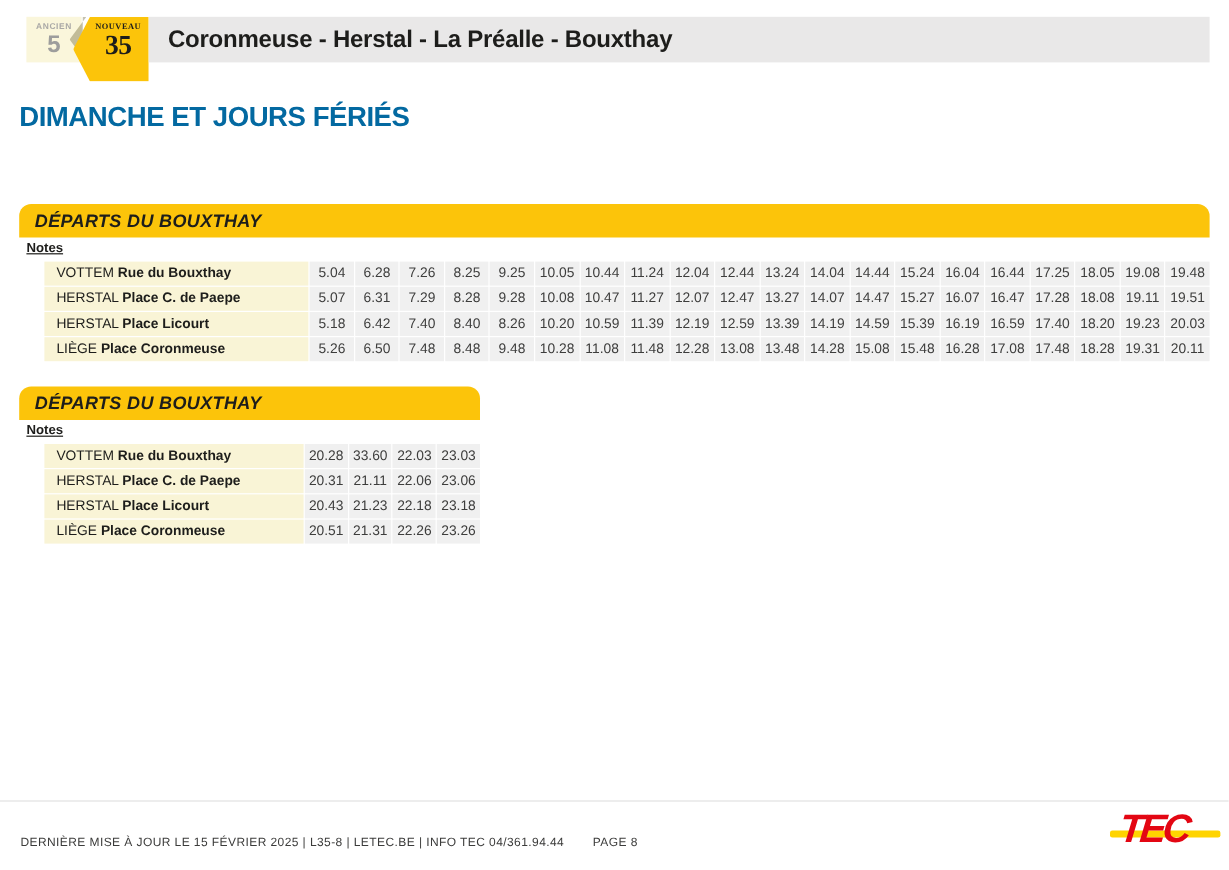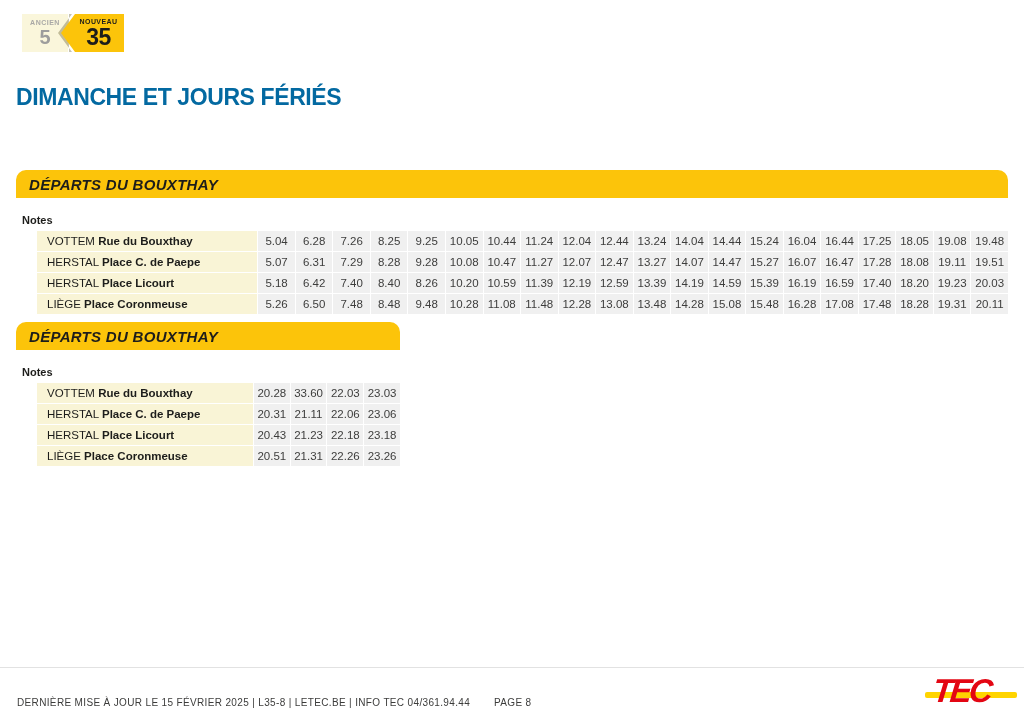--- a/index.html
+++ b/index.html
@@ -19,24 +19,24 @@
     background: #faf6db; text-align: center;
   }
   .badge-old .lbl {
     display: block; font-size: 7px; font-weight: bold; letter-spacing: .5px;
     color: #a9a8a6; padding-top: 5px;
   }
   .badge-old .num {
     display: block; font-size: 20px; font-weight: bold; color: #9d9d9c; line-height: 22px;
   }
   .badge-new {
-    position: absolute; left: 61px; top: 14px; width: 63px; height: 38px;
+    position: absolute; left: 61px; top: 14px; width: 63px; height: 54px;
     background: #fcc40a;
     clip-path: polygon(14px 0, 0 50%, 14px 100%, 100% 100%, 100% 0);
-    text-align: center; padding-left: 12px;
+    text-align: center; padding-left: 12px; font-family: Liberation Serif, serif;
   }
   .badge-new .lbl {
     display: block; font-size: 7px; font-weight: bold; letter-spacing: .4px;
     color: #1d1d1b; padding-top: 4px;
   }
   .badge-new .num {
     display: block; font-size: 23px; font-weight: bold; color: #1d1d1b; line-height: 24px;
     letter-spacing: -.5px;
   }
   .badge-shadow {
@@ -63,21 +63,21 @@
   .tbl-0 { top: 170px; width: 992px; }
   .tbl-1 { top: 322px; width: 384px; }
   .tbl-head {
     height: 28px; background: #fcc40a; border-radius: 10px 10px 0 0;
     display: flex; align-items: center; padding-left: 13px;
   }
   .tbl-head .tt {
     font-size: 15px; font-weight: bold; letter-spacing: .3px; color: #1d1d1b; font-style: italic;
   }
   .notes {
-    margin: 16px 0 4px 6px; font-size: 11px; font-weight: bold; color: #1d1d1b; height: 13px;
+    margin: 3px 0 4px 6px; font-size: 11px; font-weight: bold; color: #1d1d1b; height: 13px; text-decoration: underline;
   }
   .rows { margin-left: 6px; }
   .row { display: flex; height: 20px; margin-bottom: 1px; padding-left: 15px; }
   .row .stop {
     width: 223px; background: #f9f4d6; padding-left: 10px;
     font-size: 11.5px; line-height: 20px; white-space: nowrap; overflow: hidden;
   }
   .row .stop .city { font-weight: normal; color: #1d1d1b; }
   .row .stop .sname { font-weight: bold; color: #1d1d1b; }
   .row .t {
@@ -115,20 +115,23 @@
 <div class="page">
 
   <div class="badge-old">
     <span class="lbl">ANCIEN</span>
     <span class="num">5</span>
   </div>
   <div class="badge-shadow"></div>
   <div class="badge-new">
     <span class="lbl">NOUVEAU</span>
     <span class="num">35</span>
+  </div>
+  <div class="titlebar">
+    <span class="route">Coronmeuse - Herstal - La Préalle - Bouxthay</span>
   </div>
 
   <h1 class="day-heading">DIMANCHE ET JOURS FÉRIÉS</h1>
 
   <section class="tbl tbl-0">
     <div class="tbl-head">
       <span class="tt">DÉPARTS DU BOUXTHAY</span>
     </div>
     <div class="notes">Notes</div>
     <div class="rows">

